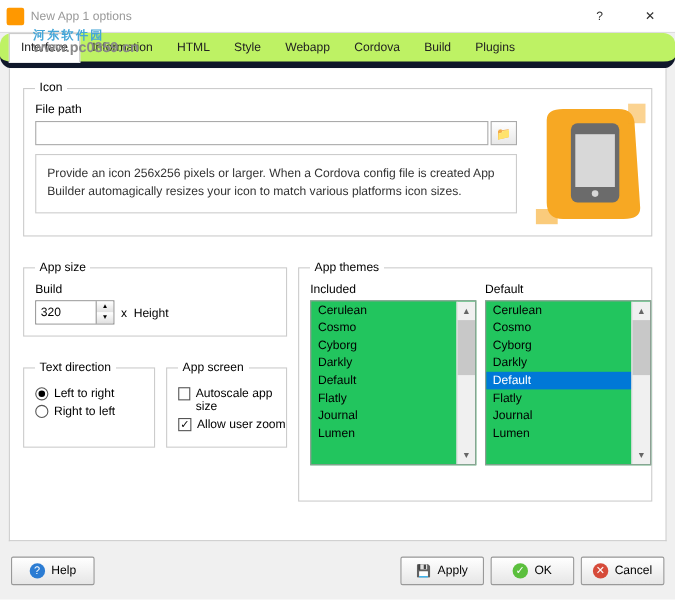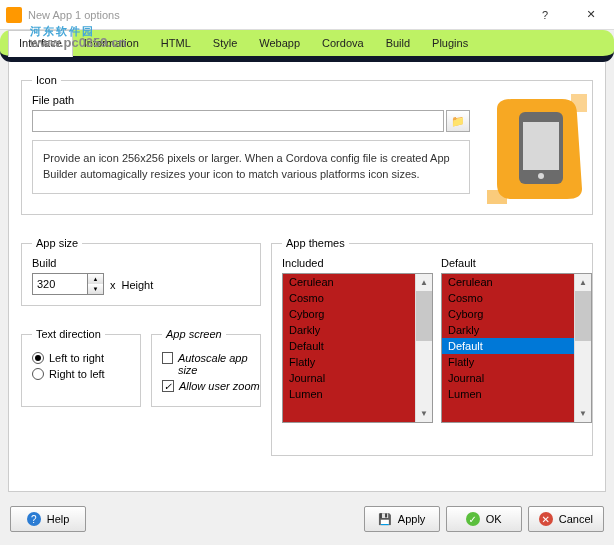--- a/index.html
+++ b/index.html
@@ -41,29 +41,29 @@
 .size-fields { display: flex; align-items: flex-end; gap: 6px; }
 .size-field { display: flex; flex-direction: column; }
 .spinbox { display: flex; width: 72px; height: 22px; border: 1px solid #888; }
 .spinbox input { border: none; width: 54px; padding: 0 4px; }
 .spinbox .arrows { width: 18px; display: flex; flex-direction: column; border-left: 1px solid #888; }
 .spinbox .arrows span { flex: 1; font-size: 6px; display: flex; align-items: center; justify-content: center; background: linear-gradient(#fff,#e0e0e0); }
 .size-x { padding-bottom: 4px; }
 
 .row3 { display: flex; gap: 10px; margin-top: 8px; }
 fieldset.textdir { width: 120px; }
-fieldset.appscreen { flex: 1; font-style: italic; }
+fieldset.appscreen { flex: 1; }
 .radio, .check { display: flex; align-items: flex-start; gap: 5px; margin: 4px 0; }
 .radio-dot { width: 12px; height: 12px; border: 1px solid #555; border-radius: 50%; display: flex; align-items: center; justify-content: center; }
 .radio-dot.on::after { content: ""; width: 6px; height: 6px; background: #000; border-radius: 50%; }
 .check-box { width: 12px; height: 12px; border: 1px solid #555; display: flex; align-items: center; justify-content: center; font-size: 10px; }
 
 .themes-cols { display: flex; gap: 8px; }
 .theme-col { flex: 1; display: flex; flex-direction: column; }
-.listbox { border: 1px solid #999; height: 150px; overflow: hidden; position: relative; background: #b91c1c; }
+.listbox { border: 1px solid #999; height: 150px; overflow: hidden; position: relative; background: #22c55e; }
 .listbox .item { padding: 2px 6px; }
 .listbox .item.selected { background: #0078d7; color: #fff; }
 .scrollbar { position: absolute; right: 0; top: 0; bottom: 0; width: 17px; background: #f0f0f0; border-left: 1px solid #ddd; display: flex; flex-direction: column; }
 .scrollbar .sbtn { height: 17px; display: flex; align-items: center; justify-content: center; font-size: 8px; color: #666; }
 .scrollbar .thumb { background: #c8c8c8; width: 100%; margin: 0; }
 
 .footer { display: flex; padding: 6px 10px; gap: 6px; }
 .footer .spacer { flex: 1; }
 .btn { height: 26px; min-width: 76px; border: 1px solid #999; background: linear-gradient(#fff,#e6e6e6); display: flex; align-items: center; justify-content: center; gap: 6px; padding: 0 10px; border-radius: 2px; }
 .ico { width: 14px; height: 14px; border-radius: 50%; display: inline-flex; align-items: center; justify-content: center; font-size: 10px; color: #fff; }

